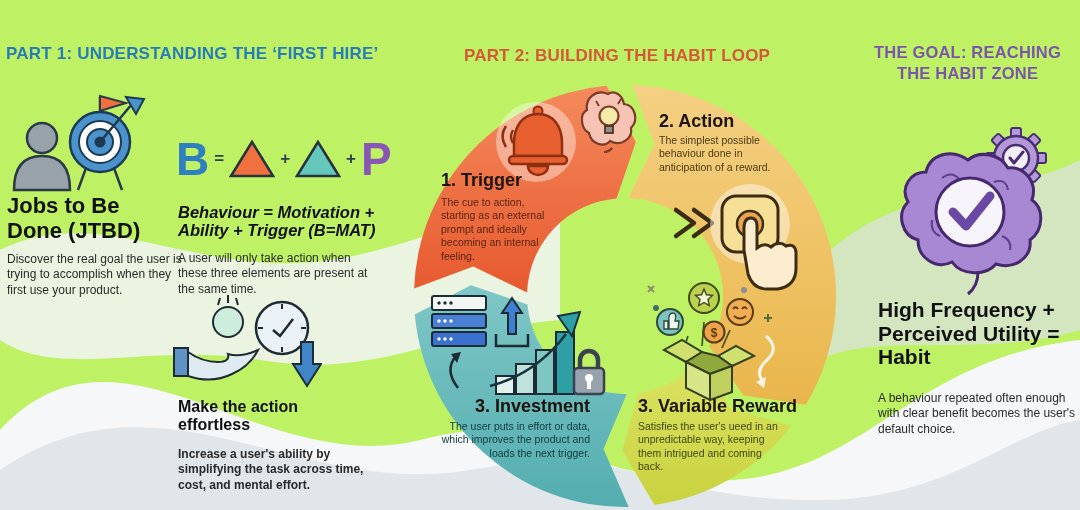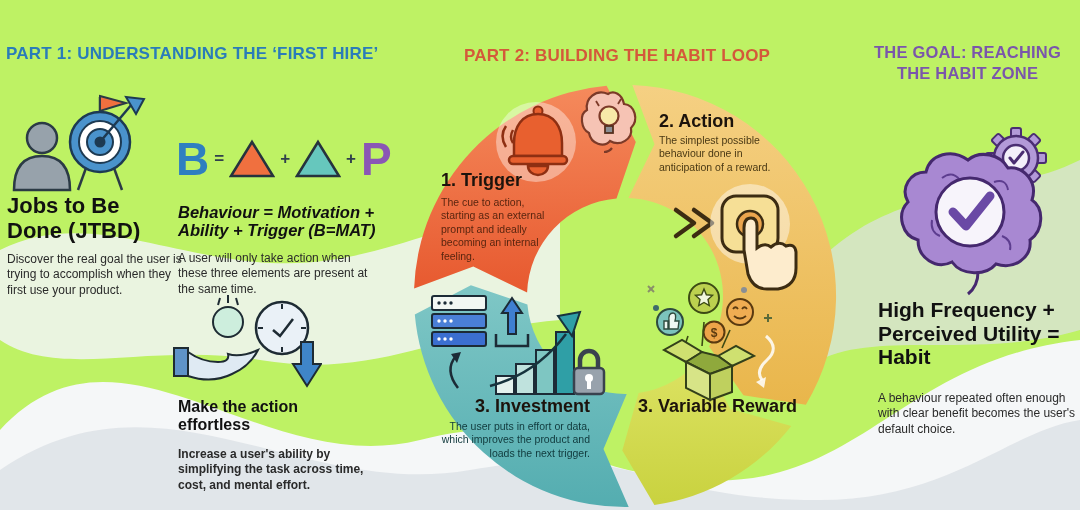--- a/index.html
+++ b/index.html
@@ -203,20 +203,21 @@
       <polygon points="46,84 70,96 70,122 46,110" fill="#d7e487" stroke="#33401a" stroke-width="2"></polygon>
       <polygon points="70,96 92,88 92,114 70,122" fill="#bfd05e" stroke="#33401a" stroke-width="2"></polygon>
     </g>
     <g>
       <path d="M126,58 q14,12 1,24 q-12,11 -5,20" fill="none" stroke="#ffffff" stroke-width="3" opacity="0.85"></path>
       <polygon points="116,104 126,99 124,110" fill="#ffffff" opacity="0.85"></polygon>
     </g>
   </svg>
 
   <div class="seg-title" style="left:638px;top:396px;">3. Variable Reward</div>
+  <div class="seg-desc desc-reward" style="left:638px;top:420px;width:150px;">Satisfies the user's ueed in an unpredictable way, keeping them intrigued and coming back.</div>
 
   <svg class="abs" style="left:424px;top:288px;" width="182" height="112" viewBox="0 0 182 112">
     <g>
       <rect x="8" y="8" width="54" height="14" rx="2" fill="#f2f7f3" stroke="#1c2b36" stroke-width="2"></rect>
       <circle cx="15" cy="15" r="1.7" fill="#1c2b36"></circle>
         <circle cx="21" cy="15" r="1.7" fill="#1c2b36"></circle>
         <circle cx="27" cy="15" r="1.7" fill="#1c2b36"></circle>
       <rect x="8" y="26" width="54" height="14" rx="2" fill="#4a7fd6" stroke="#1c2b36" stroke-width="2"></rect>
       <circle cx="15" cy="33" r="1.7" fill="#fff"></circle>
         <circle cx="21" cy="33" r="1.7" fill="#fff"></circle>

